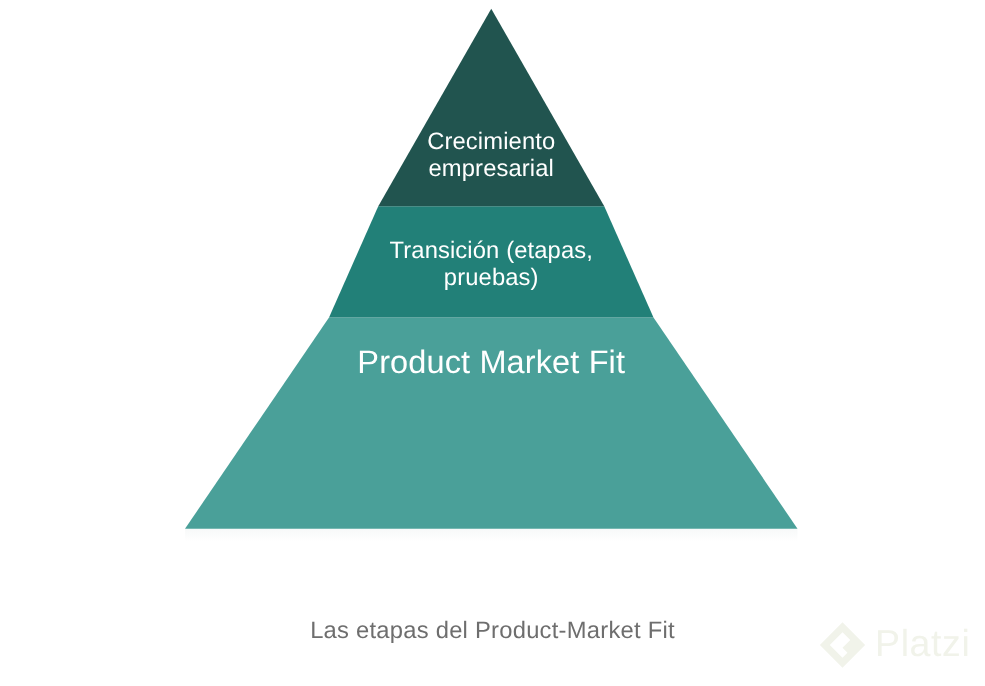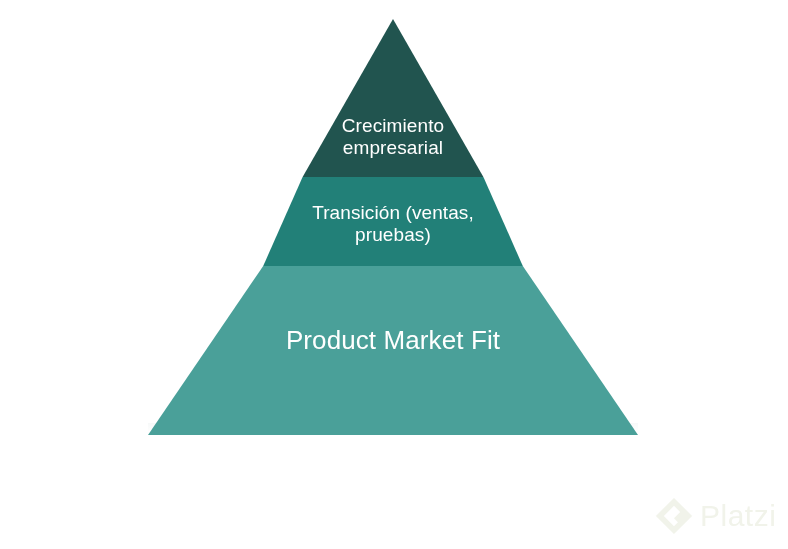--- a/index.html
+++ b/index.html
@@ -21,21 +21,21 @@
     left: 0;
     top: 0;
     width: 788px;
     height: 549px;
   }
 
   
   #pyramid-wrap {
     position: absolute;
     left: 0;
-    top: 12px;
+    top: 0;
     width: 672px;
     height: 440px;
   }
   #pyramid-svg {
     position: absolute;
     left: 0;
     top: 0;
     width: 788px;
     height: 440px;
     display: block;
@@ -64,21 +64,20 @@
     top: 190px;
     width: 280px;
     font-size: 19px;
   }
 
   #tier-base-title {
     left: 213px;
     top: 274px;
     width: 360px;
     font-size: 26px;
-    margin-top: 39px;
   }
 
   #tier-base-sub {
     left: 203px;
     top: 317px;
     width: 380px;
     font-size: 19px;
     line-height: 1.22;
   }
 
@@ -144,27 +143,28 @@
       <polygon points="263.2,254 522.8,254 638,423 148,423" fill="#4aa099"></polygon>
 
       <polygon points="302.6,165 483.4,165 522.8,254 263.2,254" fill="#228078"></polygon>
 
       <polygon points="393,7 483.4,165 302.6,165" fill="#21544f"></polygon>
     </svg>
 
     <div class="tier-text" id="tier-top-text">Crecimiento
 empresarial</div>
 
-    <div class="tier-text" id="tier-mid-text">Transición (ventas,
+    <div class="tier-text" id="tier-mid-text">Transición (etapas,
 pruebas)</div>
 
     <div class="tier-text" id="tier-base-title">Product Market Fit</div>
 
   </div>
 
+  <div id="caption">Las etapas del Product-Market Fit</div>
 
   <div id="watermark">
     <svg id="watermark-mark" viewBox="0 0 100 100">
       <g transform="rotate(45 50 50)">
         <path d="M18 18 H82 V82 H18 Z
                  M32 32 V68 H68 V54 H54 V32 Z" fill="#f1f3ea" fill-rule="evenodd"></path>
       </g>
     </svg>
     <div id="watermark-text">Platzi</div>
   </div>

